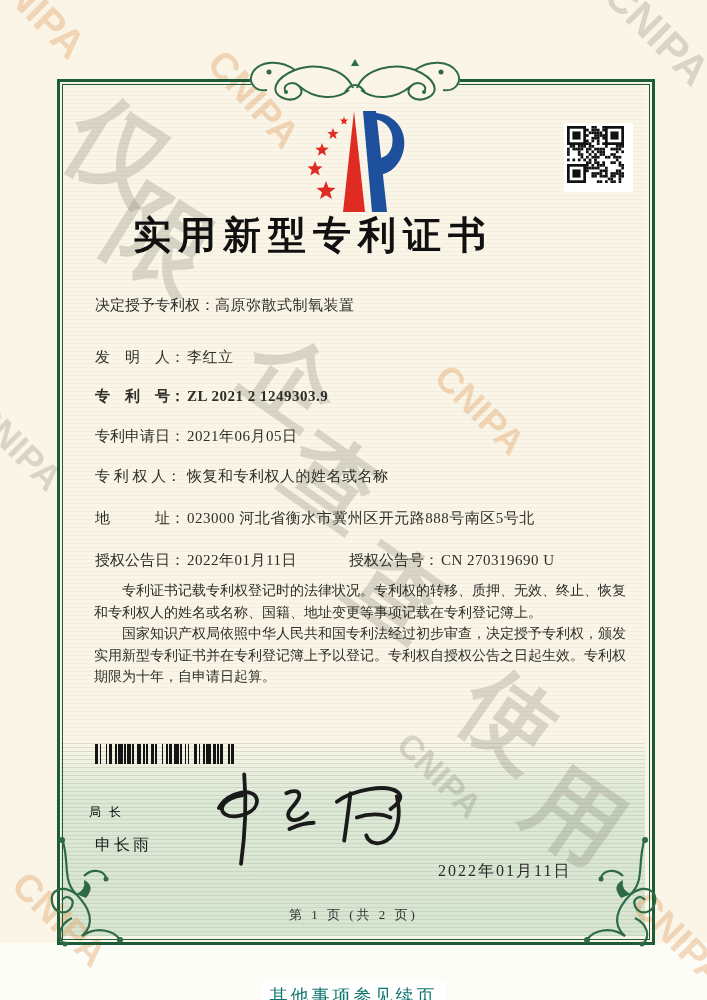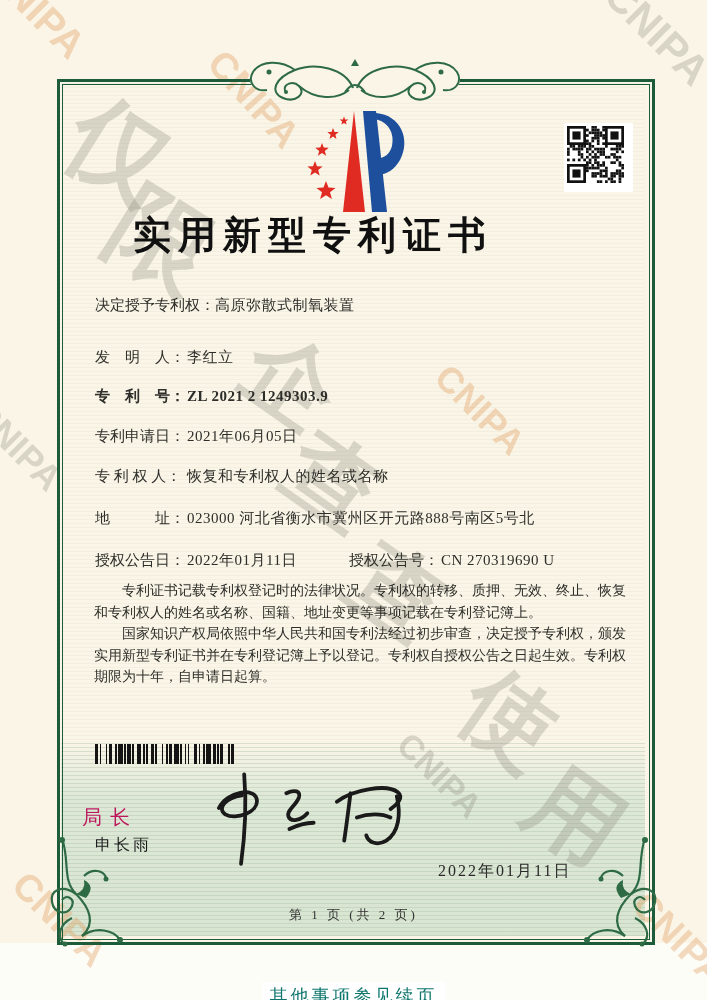--- a/index.html
+++ b/index.html
@@ -34,21 +34,21 @@
          font-weight:bold;color:#101010;letter-spacing:7px;padding-left:20px;}
   .field-row{position:absolute;left:95px;width:540px;font-size:15px;color:#2e2e2a;white-space:nowrap;}
   .flabel{display:inline-block;min-width:92px;}
   .fval{letter-spacing:0.5px;text-align:right;}
   .flabel2{margin-left:52px;}
   .paragraphs{position:absolute;left:94px;top:580px;width:532px;font-size:14px;
               line-height:21.5px;color:#2e2e2a;text-align:justify;}
   .paragraphs p{margin:0;text-indent:2em;}
   .barcode{position:absolute;left:95px;top:744px;width:186px;height:20px;display:flex;align-items:stretch;}
   .barcode span{display:block;height:100%;}
-  .sig-title{position:absolute;left:82px;top:804px;font-size:20px;letter-spacing:8px;color:#be185d;}
+  .sig-title{position:absolute;left:89px;top:804px;font-size:12px;letter-spacing:8px;color:#000000;}
   .sig-name{position:absolute;left:95px;top:835px;font-size:16px;letter-spacing:3px;color:#1c1c1c;}
   .signature{position:absolute;left:188px;top:768px;width:245px;height:100px;}
   .issue-date{position:absolute;left:438px;top:861px;font-size:16px;letter-spacing:2px;color:#2a2a2a;}
   .page-info{position:absolute;left:0;top:906px;width:707px;text-align:center;
              font-size:13px;letter-spacing:3px;color:#333;}
   .footer-note{position:absolute;left:50%;top:950px;transform:translateX(-50%);
                background:#ffffff;padding:2px 8px;font-size:18px;letter-spacing:3px;color:#0f766e;margin-top:32px;}
 </style>
 </head>
 <body>

